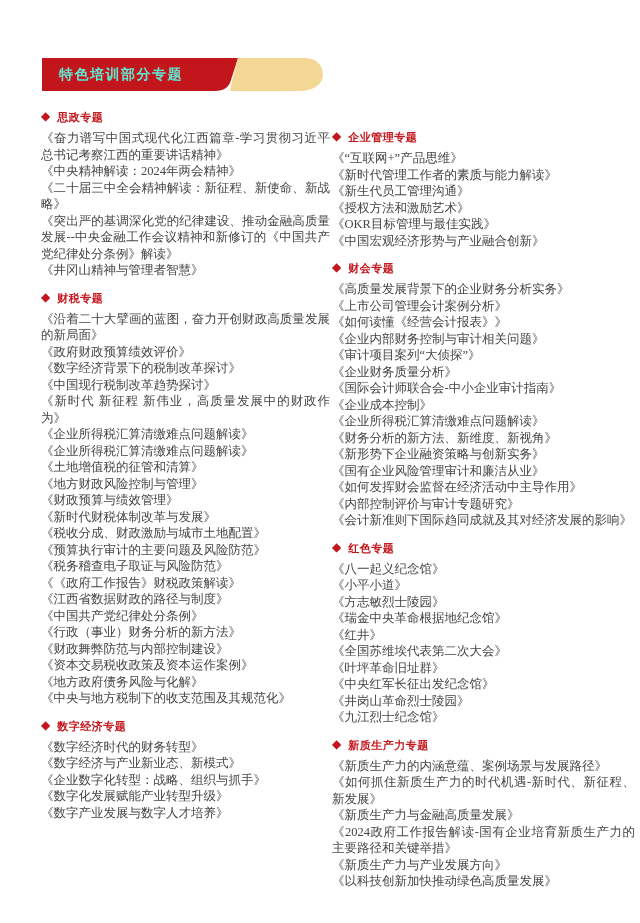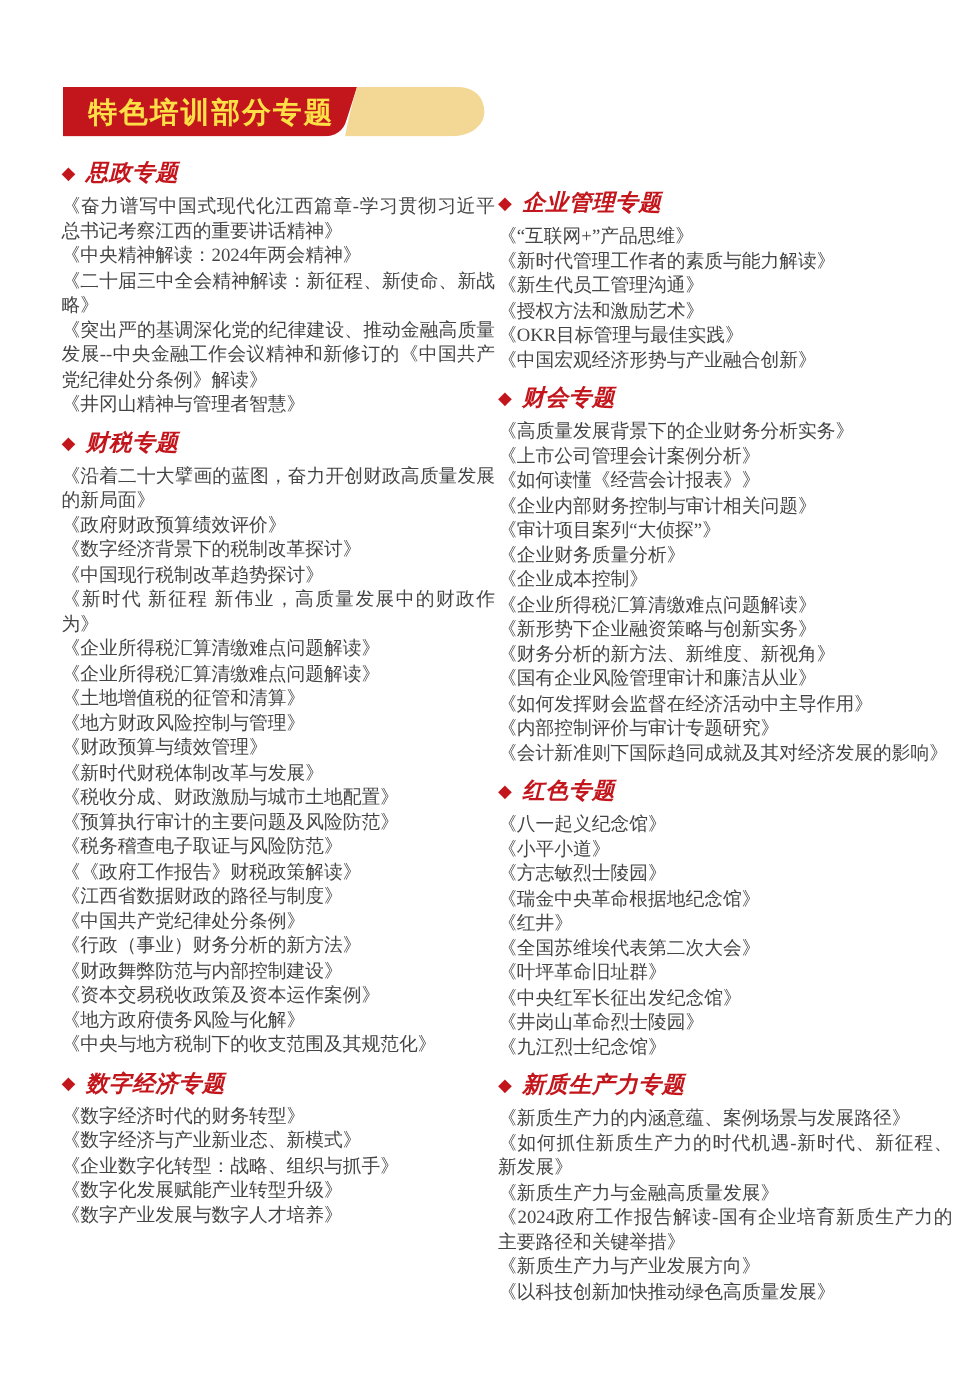--- a/index.html
+++ b/index.html
@@ -9,41 +9,41 @@
   }
   
   .banner { position:absolute; left:42px; top:58px; height:33px; width:300px; }
   .banner-red {
     position:absolute; left:0; top:0; width:196px; height:33px;
     background:var(--banner-red,#c3161c);
     clip-path: path('M0 0 L196 0 L189 22 Q186 33 173 33 L0 33 Z');
     display:flex; align-items:center; padding-left:17px; box-sizing:border-box;
   }
   .banner-title {
-    color:#fde047; font-family:"Liberation Sans", sans-serif; font-weight:bold;
-    font-size:19px; letter-spacing:1.5px; white-space:nowrap;
+    color:#5eead4; font-family:"Liberation Sans", sans-serif; font-weight:bold;
+    font-size:14px; letter-spacing:1.5px; white-space:nowrap;
   }
   .banner-gold {
     position:absolute; left:188px; top:0; width:97px; height:33px;
     background:var(--banner-gold,#f3d795);
     clip-path: path('M8 0 L76 0 Q89 1 92 11 Q95 21 88 27 Q82 33 68 33 L0 33 Q3 17 8 0 Z');
   }
   
   .col { position:absolute; top:106px; }
   .col-left  { left:41px;  width:289px; }
   .col-right { left:332px; width:303px;margin-top:20px; }
   .sec-heading { margin:8px 0 3px 0; line-height:19px; white-space:nowrap; }
   .topic-section:first-child .sec-heading { margin-top:0; }
   .bullet {
     color:var(--heading-red,#c3161c); font-size:12px; margin-right:7px;
     display:inline-block; transform:translateY(-1px);
   }
   .sec-title {
     color:var(--heading-red,#c3161c); font-family:"Liberation Sans", sans-serif;
-    font-weight:bold; font-size:15px; letter-spacing:0.5px;font-style:italic;
+    font-weight:bold; font-size:11px; letter-spacing:0.5px;
   }
   .course-item {
     font-size:12.5px; line-height:16.5px; color:var(--body-text,#454545);
     text-align:justify;
   }
 </style>
 </head>
 <body>
 
 <div class="page">
@@ -107,24 +107,25 @@
         <div class="course-item">《中国宏观经济形势与产业融合创新》</div>
       </section>
       <section class="topic-section">
         <div class="sec-heading"><span class="bullet">◆</span><span class="sec-title">财会专题</span></div>
         <div class="course-item">《高质量发展背景下的企业财务分析实务》</div>
         <div class="course-item">《上市公司管理会计案例分析》</div>
         <div class="course-item">《如何读懂《经营会计报表》》</div>
         <div class="course-item">《企业内部财务控制与审计相关问题》</div>
         <div class="course-item">《审计项目案列“大侦探”》</div>
         <div class="course-item">《企业财务质量分析》</div>
+        <div class="course-item">《国际会计师联合会-中小企业审计指南》</div>
         <div class="course-item">《企业成本控制》</div>
         <div class="course-item">《企业所得税汇算清缴难点问题解读》</div>
+        <div class="course-item">《财务分析的新方法、新维度、新视角》</div>
         <div class="course-item">《新形势下企业融资策略与创新实务》</div>
-        <div class="course-item">《财务分析的新方法、新维度、新视角》</div>
         <div class="course-item">《国有企业风险管理审计和廉洁从业》</div>
         <div class="course-item">《如何发挥财会监督在经济活动中主导作用》</div>
         <div class="course-item">《内部控制评价与审计专题研究》</div>
         <div class="course-item">《会计新准则下国际趋同成就及其对经济发展的影响》</div>
       </section>
       <section class="topic-section">
         <div class="sec-heading"><span class="bullet">◆</span><span class="sec-title">红色专题</span></div>
         <div class="course-item">《八一起义纪念馆》</div>
         <div class="course-item">《小平小道》</div>
         <div class="course-item">《方志敏烈士陵园》</div>

